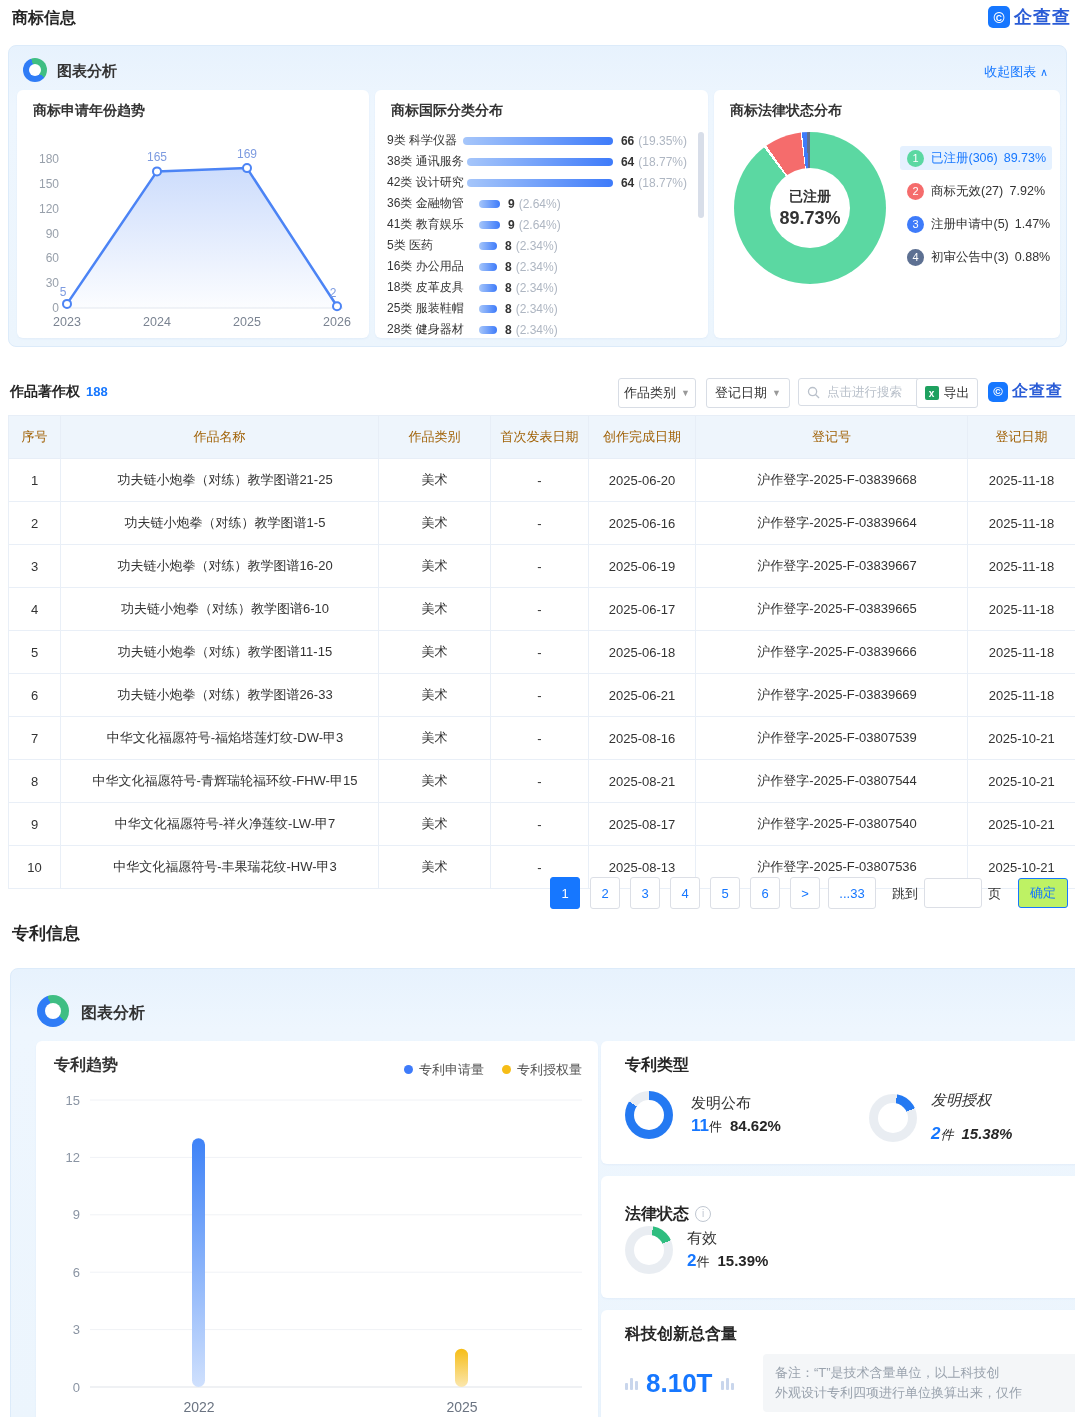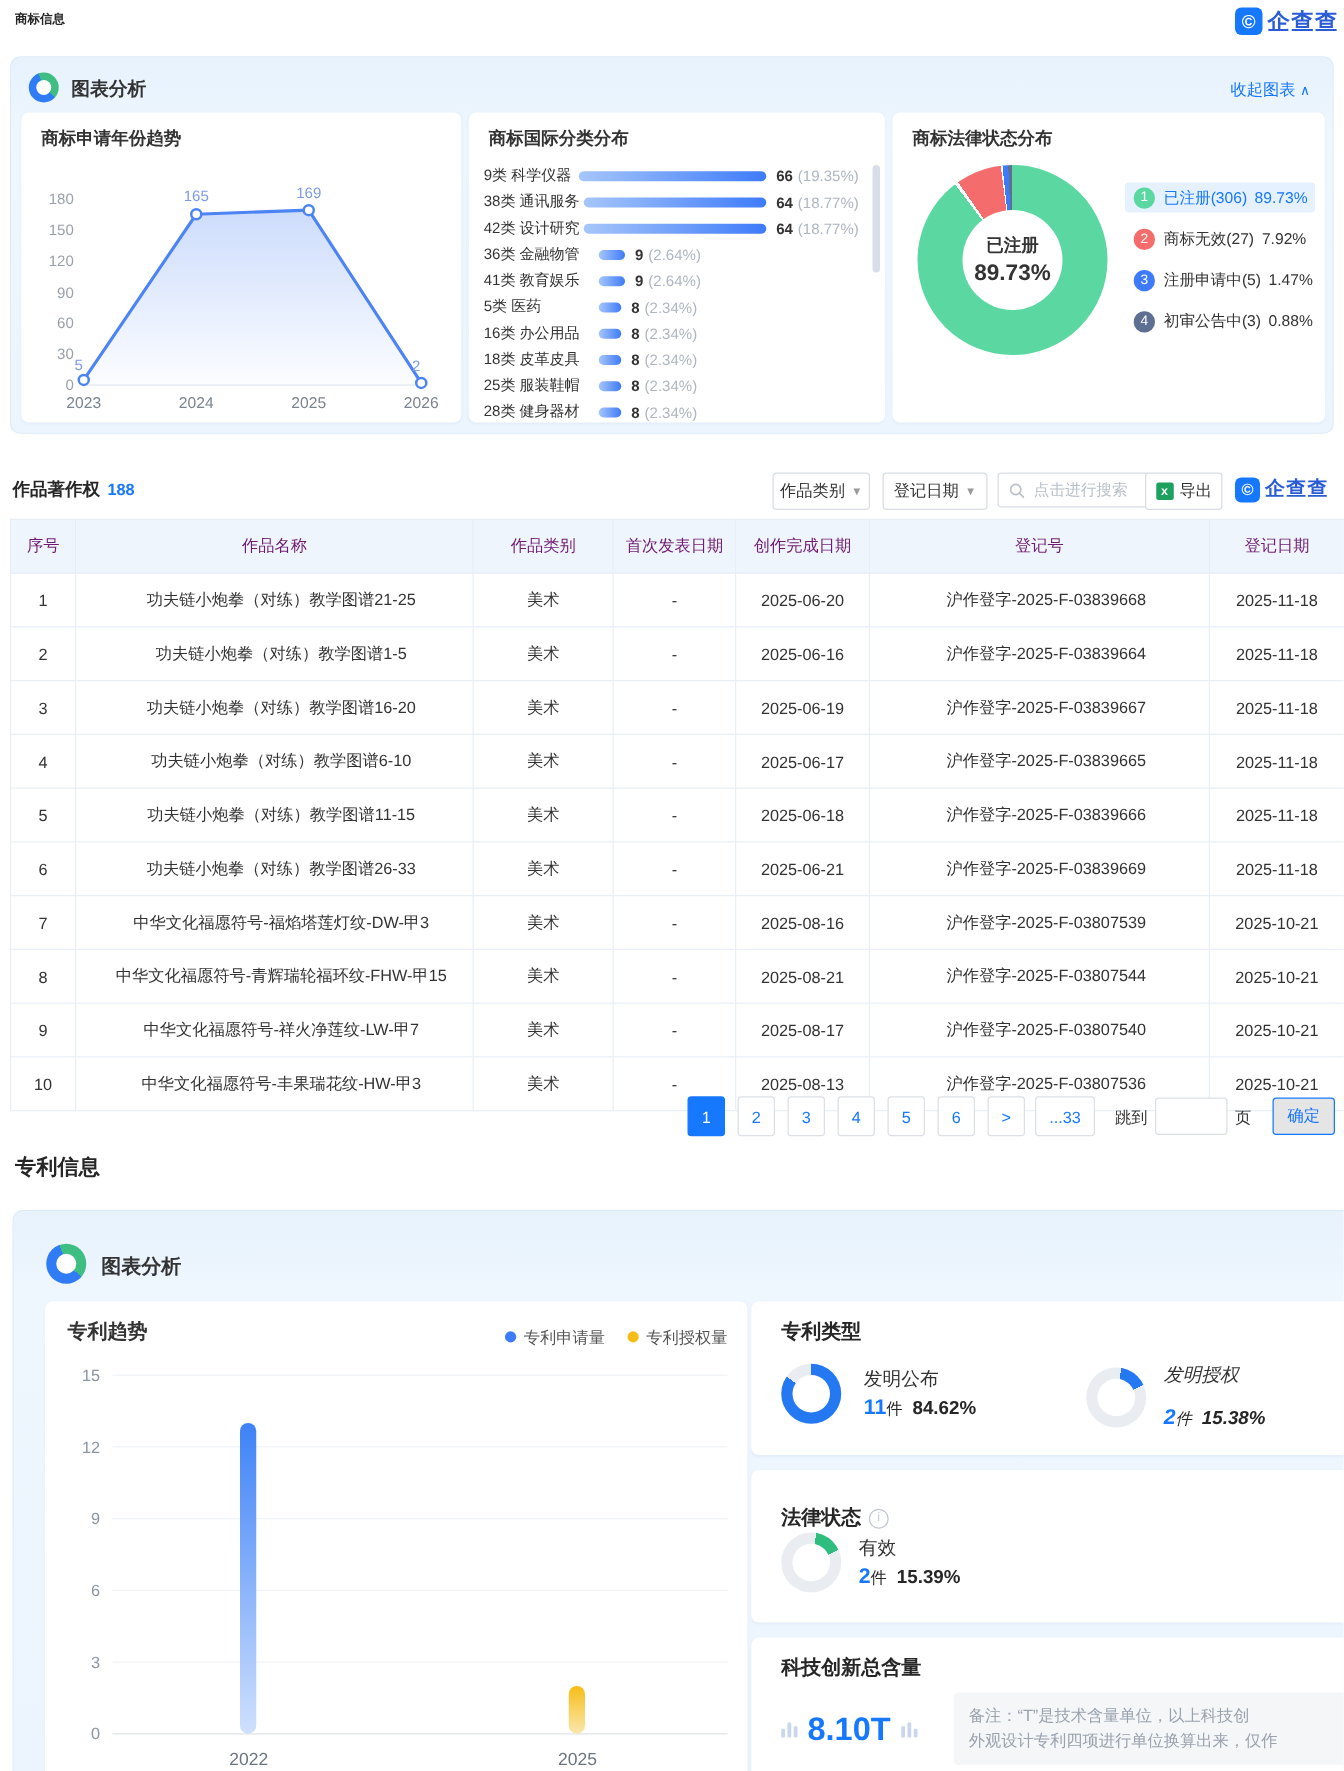--- a/index.html
+++ b/index.html
@@ -51,31 +51,31 @@
           border-radius:3px;font-size:13px;color:#333;cursor:pointer;}
   .caret{font-size:9px;color:#999;margin-left:5px;}
   .search-box{display:flex;align-items:center;background:#fff;border:1px solid #d8dde5;border-radius:3px;padding:0 8px;}
   .search-box input{border:none;outline:none;width:80px;font-size:12.5px;color:#333;}
   .search-box input::placeholder{color:#b9c0ca;}
   .xls{width:14px;height:14px;border-radius:2px;background:#1ea15f;color:#fff;font-size:10px;font-weight:bold;
        display:flex;align-items:center;justify-content:center;margin-right:5px;}
 
   
   table.cp{border-collapse:collapse;table-layout:fixed;width:1067px;font-size:13px;}
-  table.cp th{background:#eef5fc;height:40px;font-weight:normal;color:#701a75;border:1px solid #e7eef7;}
+  table.cp th{background:#eef5fc;height:40px;font-weight:normal;color:#a16207;border:1px solid #e7eef7;}
   table.cp td{height:40px;border:1px solid #e9eff7;color:#333;text-align:center;background:#fff;
               white-space:nowrap;overflow:hidden;}
   td.l,th.l{text-align:left;padding-left:12px;}
 
   
   .pg{display:flex;align-items:center;justify-content:center;background:#fff;border:1px solid #dcdfe6;
       border-radius:3px;color:#1677ff;font-size:13px;cursor:pointer;}
   .pg.active{background:#1677ff;color:#fff;border-color:#1677ff;}
   .jump-input{border:1px solid #dcdfe6;border-radius:3px;background:#fff;outline:none;}
-  .confirm-btn{background:#e5e5e5;border:1px solid #1677ff;color:#1677ff;border-radius:3px;font-size:13px;
+  .confirm-btn{background:#bef264;border:1px solid #1677ff;color:#1677ff;border-radius:3px;font-size:13px;
                display:flex;align-items:center;justify-content:center;cursor:pointer;}
 
   
   .stat-title{font-weight:bold;font-size:16px;color:#262626;}
   .ring{border-radius:50%;position:relative;width:48px;height:48px;}
   .ring::after{content:"";position:absolute;inset:9px;background:#fff;border-radius:50%;}
   .stat-label{font-size:15px;color:#333;}
   .stat-num{font-size:17px;font-weight:bold;color:#1677ff;}
   .stat-unit{font-size:13px;color:#262626;}
   .stat-pct{font-size:15px;font-weight:bold;color:#262626;margin-left:8px;}
@@ -87,21 +87,21 @@
   .note-box{background:#f4f6f8;border-radius:4px;padding:9px 12px;font-size:13px;color:#99a2ad;line-height:1.55;white-space:nowrap;}
 
   .dot{width:9px;height:9px;border-radius:50%;display:inline-block;margin-right:6px;}
   svg text{font-family:"Liberation Sans","DejaVu Sans",sans-serif;}
 </style>
 </head>
 <body>
 
 <div id="app">
 
-  <div class="abs sec-title" style="left:12px;top:8px;font-size:10px;">商标信息</div>
+  <div class="abs sec-title" style="left:12px;top:8px;font-size:16px;">商标信息</div>
   <div class="abs logo" style="top:5px;right:4px;">
     <span class="logo-ic" style="width:22px;height:22px;font-size:15px;">©</span>
     <span class="logo-tx" style="font-size:18px;">企查查</span>
   </div>
 
   <div class="abs ana-card" style="left:8px;top:45px;width:1057px;height:300px;">
     <div class="abs ana-icon" style="left:14px;top:12px;width:24px;height:24px;"></div>
     <div class="abs ana-title" style="left:48px;top:16px;font-size:15px;">图表分析</div>
     <div class="abs collapse-link" style="right:18px;top:17px;">
       <span>收起图表</span> <span style="font-size:11px;">∧</span>

